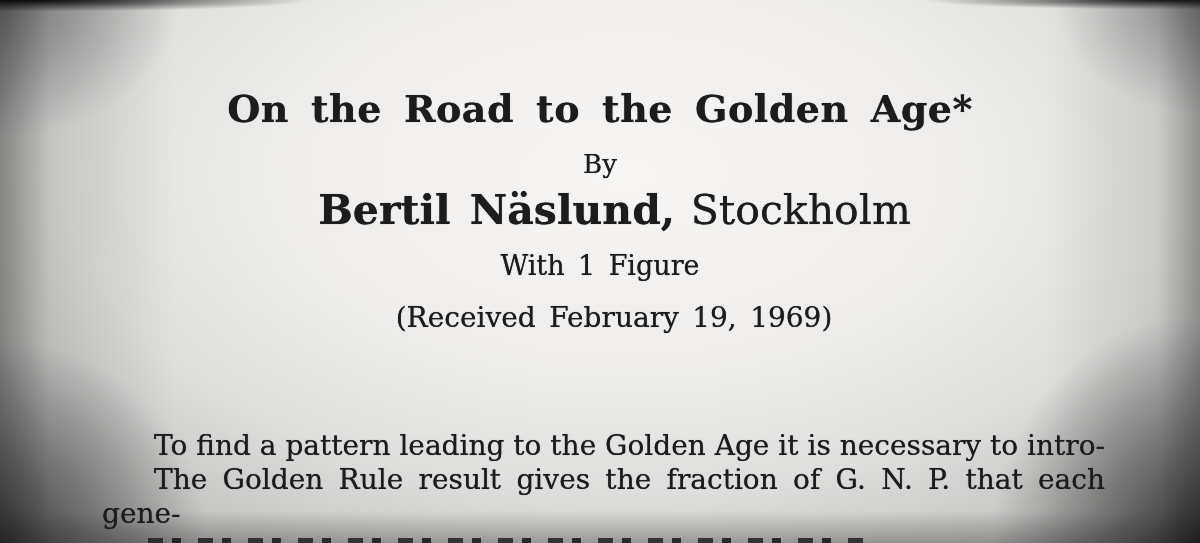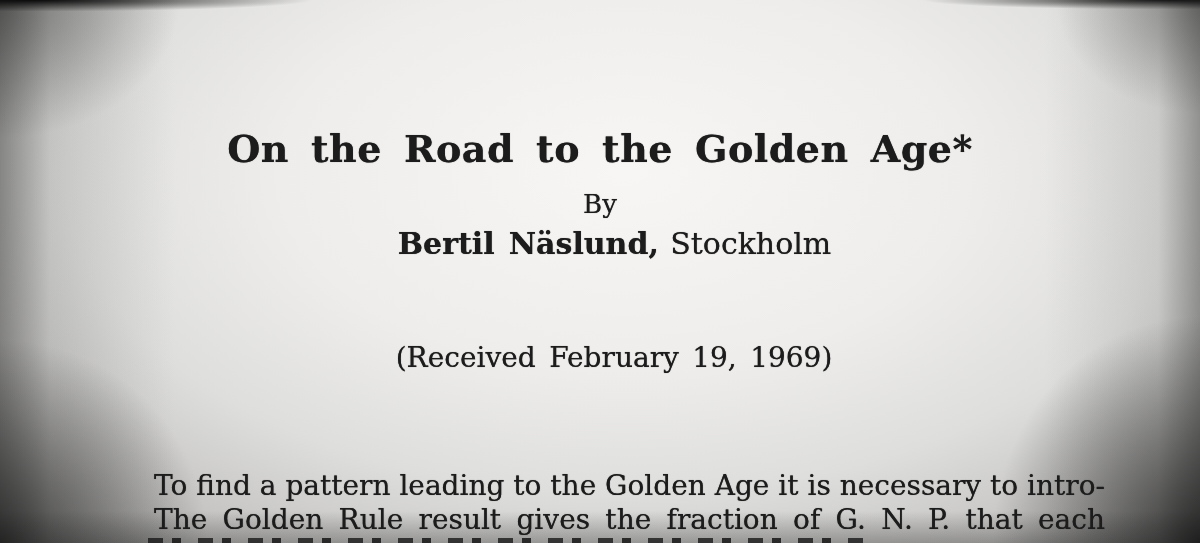--- a/index.html
+++ b/index.html
@@ -22,21 +22,20 @@
       radial-gradient(16% 28% at 100% 0%,  rgba(0,0,0,0.32), rgba(0,0,0,0) 75%),
       radial-gradient(24% 52% at 0% 100%,  rgba(0,0,0,0.60), rgba(0,0,0,0) 72%),
       radial-gradient(24% 58% at 100% 100%,rgba(0,0,0,0.68), rgba(0,0,0,0) 72%),
       linear-gradient(to right, rgba(55,55,55,0.50) 0px, rgba(110,110,110,0.22) 50px, rgba(0,0,0,0) 175px),
       linear-gradient(to left,  rgba(55,55,55,0.45) 0px, rgba(110,110,110,0.18) 42px, rgba(0,0,0,0) 155px),
       linear-gradient(to top,   rgba(45,45,45,0.35) 0px, rgba(0,0,0,0) 32px),
       radial-gradient(75% 95% at 52% 32%, #f7f6f4 0%, #eeedeb 38%, #dededc 62%, #c4c3c1 82%, #a5a4a2 100%);
   }
   .scan-text {
     text-shadow: 0 0 0.7px rgba(25,25,25,0.85);
-    margin-top: 40px;
   }
   .centered {
     position: absolute;
     left: 0;
     right: 0;
     text-align: center;
     white-space: nowrap;
   }
   .title {
     top: 86px;
@@ -44,21 +43,21 @@
     font-weight: bold;
     letter-spacing: 0.5px;
     word-spacing: 0.22em;
   }
   .byline {
     top: 149px;
     font-size: 26px;
   }
   .author {
     top: 186px;
-    font-size: 30px;
+    font-size: 41px;
     word-spacing: 0.12em;
     padding-left: 29px;
   }
   .author .name { font-weight: bold; }
   .author .city { font-weight: normal; margin-left: 0.38em; }
   .figure-note {
     top: 250px;
     font-size: 27px;
     word-spacing: 0.18em;
   }
@@ -110,20 +109,21 @@
 <div class="page">
 
   <div class="centered title scan-text">On the Road to the Golden Age*</div>
 
   <div class="centered byline scan-text">By</div>
 
   <div class="centered author scan-text">
     <span class="name">Bertil Näslund,</span><span class="city">Stockholm</span>
   </div>
 
+  <div class="centered figure-note scan-text">With 1 Figure</div>
 
   <div class="centered received scan-text">(Received February 19, 1969)</div>
 
 
   <div class="summary-body scan-text">
     <div class="body-line indented">To find a pattern leading to the Golden Age it is necessary to intro-</div>
     <div class="body-line indented">The Golden Rule result gives the fraction of G. N. P. that each gene-</div>
   </div>
 
   <div class="clipped-line"></div>

